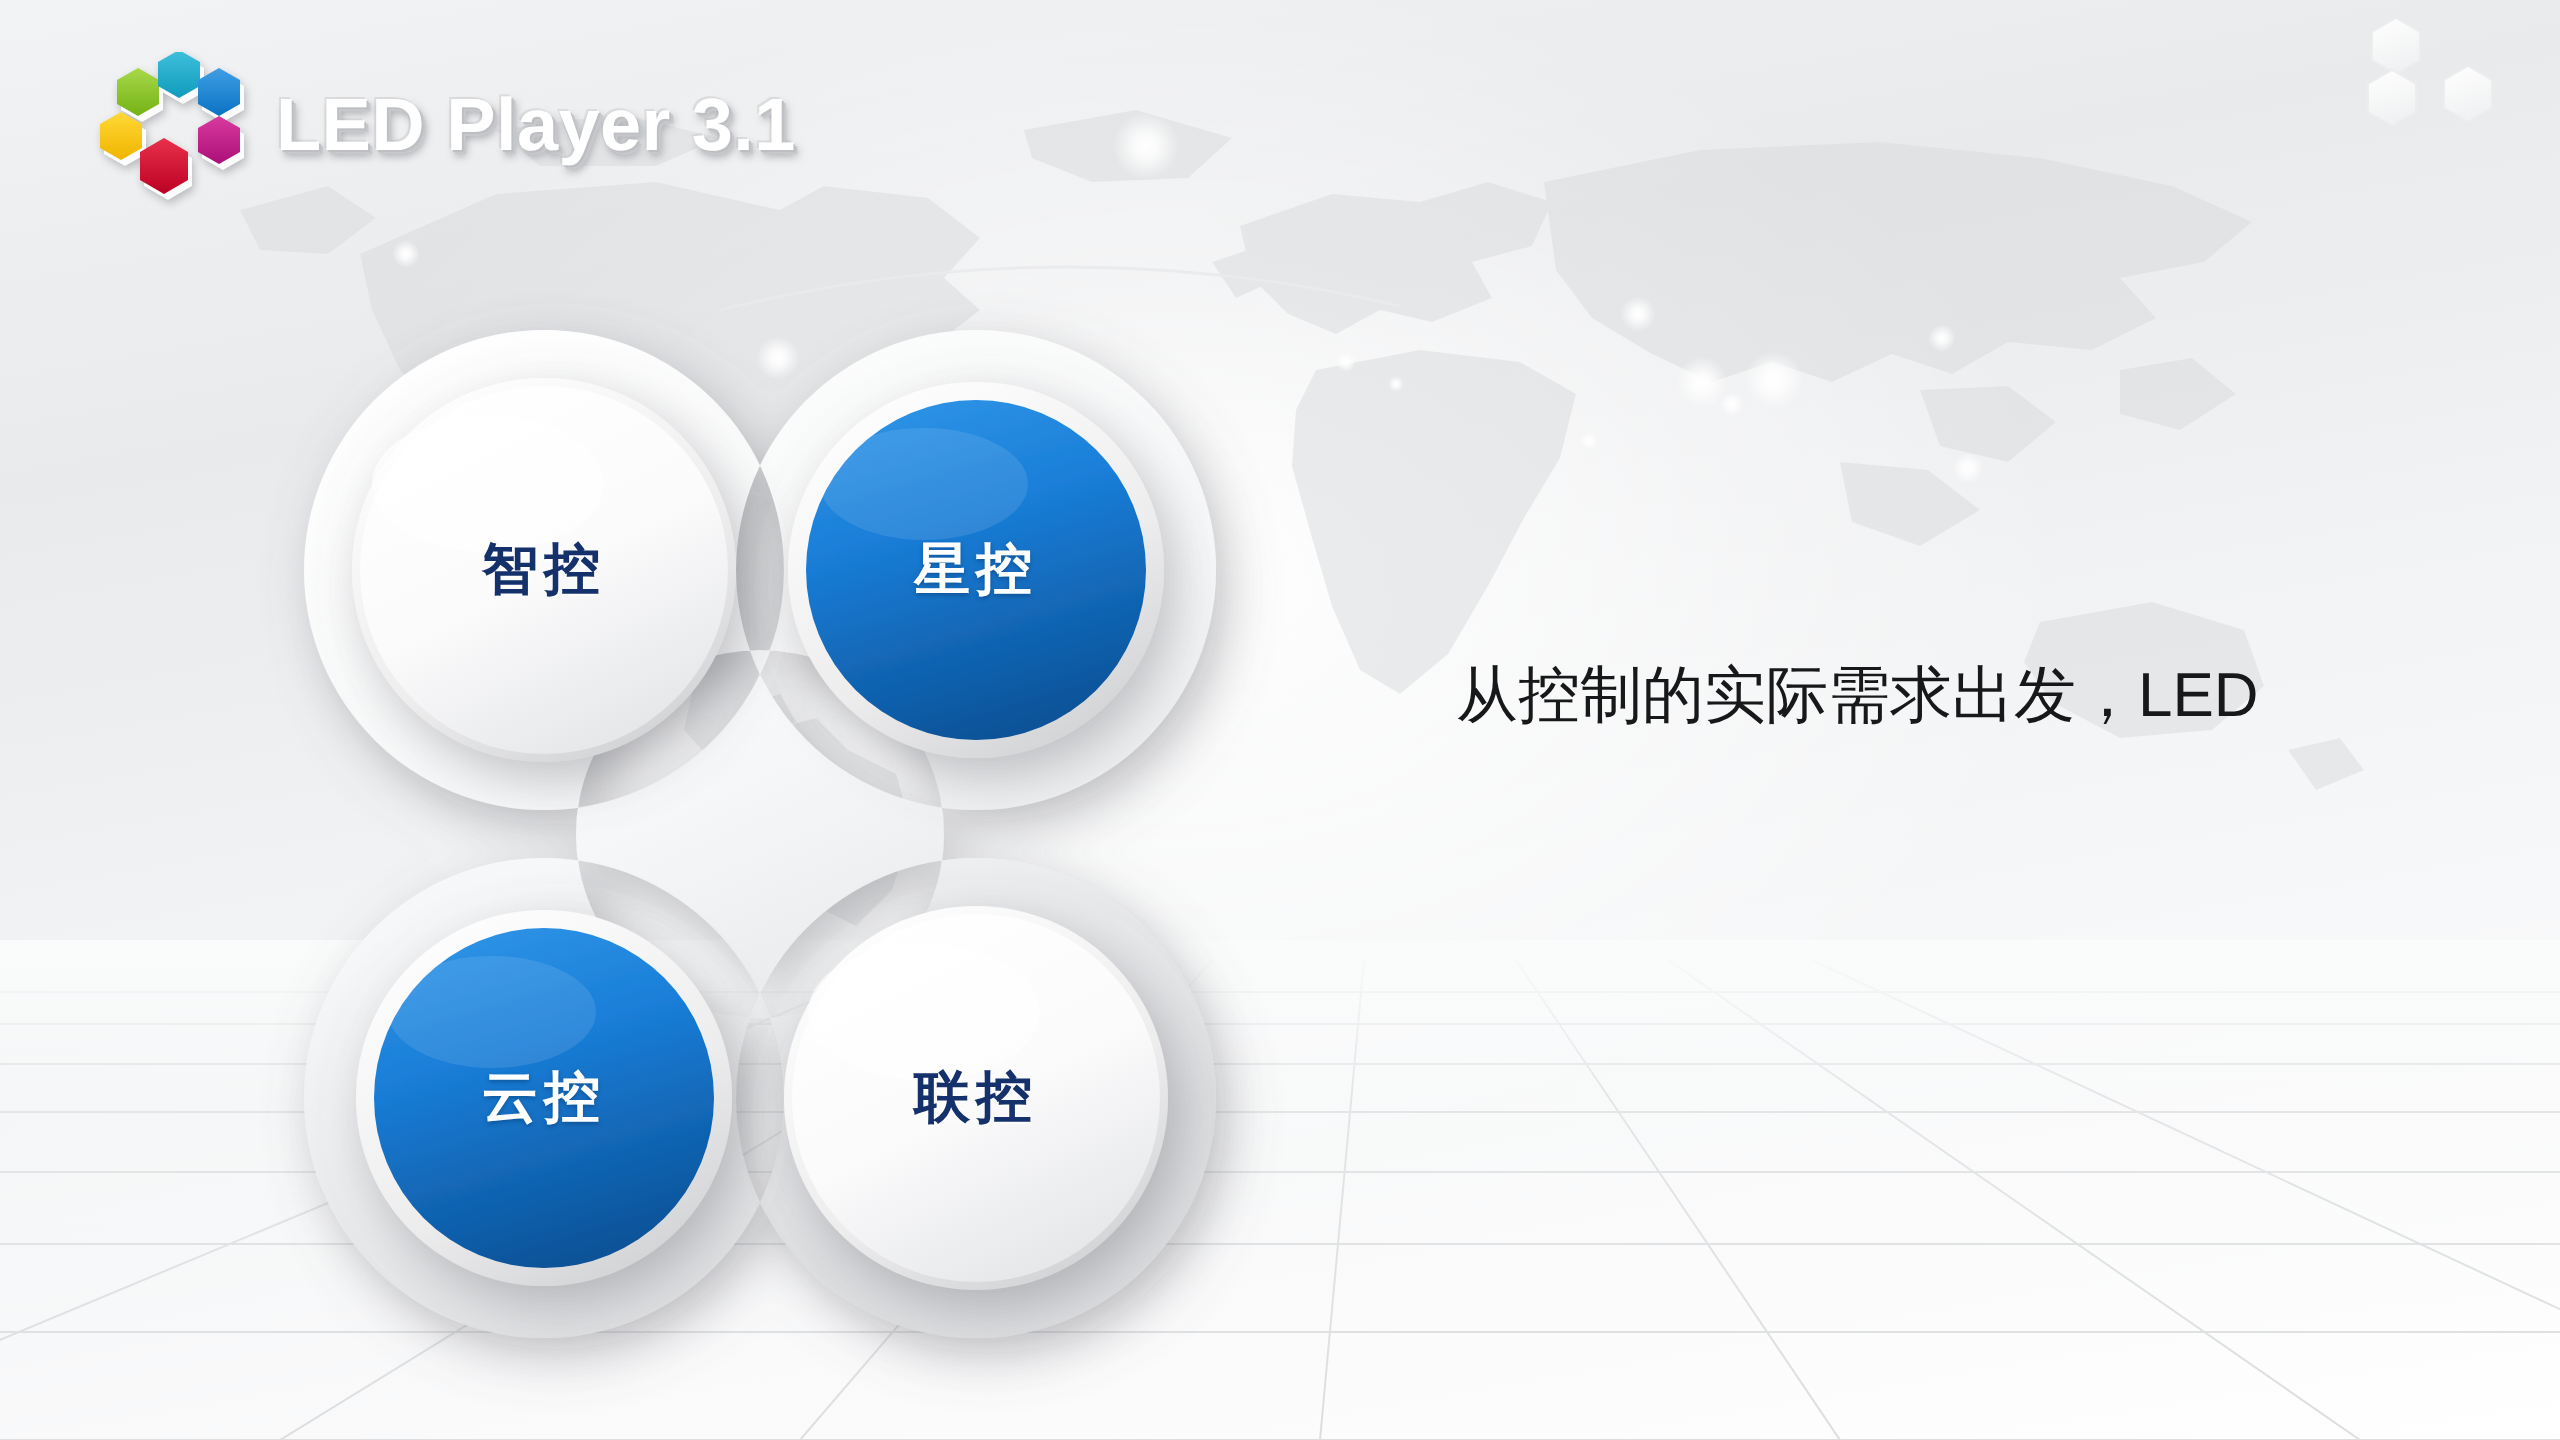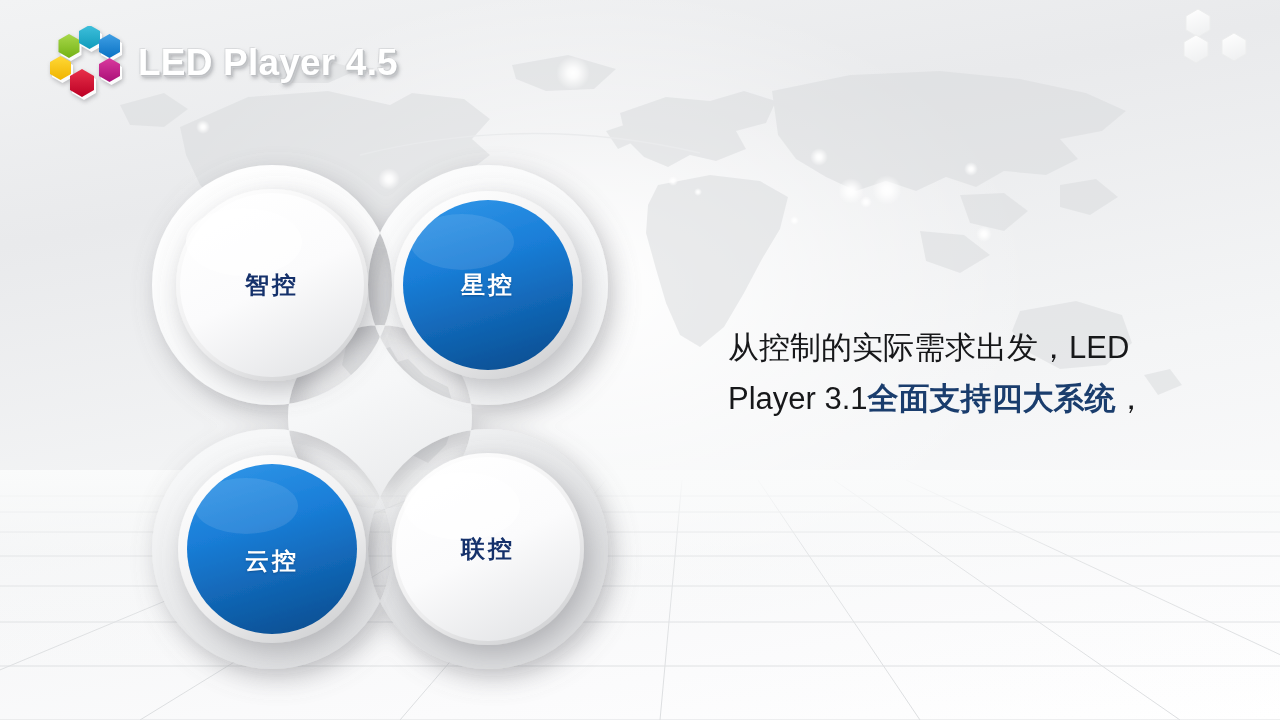--- a/index.html
+++ b/index.html
@@ -74,21 +74,21 @@
 
   
   #cluster{
     position:absolute; left:110px; top:150px;
     width:540px; height:540px;
   }
   #cluster svg{ width:100%; height:100%; display:block; overflow:visible; }
 
   .node-label{
     position:absolute;
-    font-size:24px; font-weight:bold; letter-spacing:3px;
+    font-size:28px; font-weight:bold; letter-spacing:3px;
     white-space:nowrap;
     transform:translate(-50%,-50%);
     pointer-events:none;
   }
   .lbl-dark{ color:#15316b; text-shadow:0 1px 1px rgba(255,255,255,.85); }
   .lbl-light{ color:#ffffff; text-shadow:0 1px 2px rgba(8,60,115,.55); }
 
   
   #copy{
     position:absolute; left:728px; top:322px; width:420px;
@@ -220,21 +220,21 @@
           <polygon points="16.5,12 27,6 37.5,12 37.5,24 27,30 16.5,24" fill="url(#hg1)"></polygon>
           <polygon points="37,3 47.5,-3 58,3 58,15 47.5,21 37,15" fill="url(#hg2)"></polygon>
           <polygon points="57,12 67.5,6 78,12 78,24 67.5,30 57,24" fill="url(#hg3)"></polygon>
           <polygon points="8,34 18.5,28 29,34 29,46 18.5,52 8,46" fill="url(#hg4)"></polygon>
           <polygon points="57,36 67.5,30 78,36 78,48 67.5,54 57,48" fill="url(#hg5)"></polygon>
           <polygon points="28,48 40,41 52,48 52,62 40,69 28,62" fill="url(#hg6)"></polygon>
         </g>
       </svg>
     </div>
 
-    <div id="app-title">LED Player 4.5</div>
+    <div id="app-title">LED Player 3.1</div>
 
     <div id="corner-hexes">
       <svg viewBox="0 0 96 78">
         <defs>
           <linearGradient id="ch" x1="0" y1="0" x2="0.3" y2="1">
             <stop offset="0" stop-color="#ffffff"></stop>
               <stop offset="1" stop-color="#f0f1f2"></stop>
             </linearGradient>
         </defs>
         <g filter="">
@@ -311,24 +311,21 @@
 
       <g filter="url(#softShadow)">
         <circle cx="378" cy="399" r="96" fill="url(#bezel)"></circle>
         <circle cx="378" cy="399" r="92" fill="url(#lightFill)"></circle>
         <ellipse cx="352" cy="356" rx="58" ry="34" fill="#ffffff" opacity=".6"></ellipse>
       </g>
     </svg>
 
     <div class="node-label lbl-dark" style="left:162px; top:135px;">智控</div>
     <div class="node-label lbl-light" style="left:378px; top:135px;">星控</div>
-    <div class="node-label lbl-light" style="left:162px; top:399px;margin-top:12px;">云控</div>
+    <div class="node-label lbl-light" style="left:162px; top:399px;">云控</div>
     <div class="node-label lbl-dark" style="left:378px; top:399px;">联控</div>
   </div>
 
   <div id="copy">
     <div>从控制的实际需求出发，LED</div>
-    <div>
-      <span>Player 3.1</span><span class="hl">全面支持四大系统</span><span>，</span>
-    </div>
   </div>
 
 </div>
 
 </body></html>

